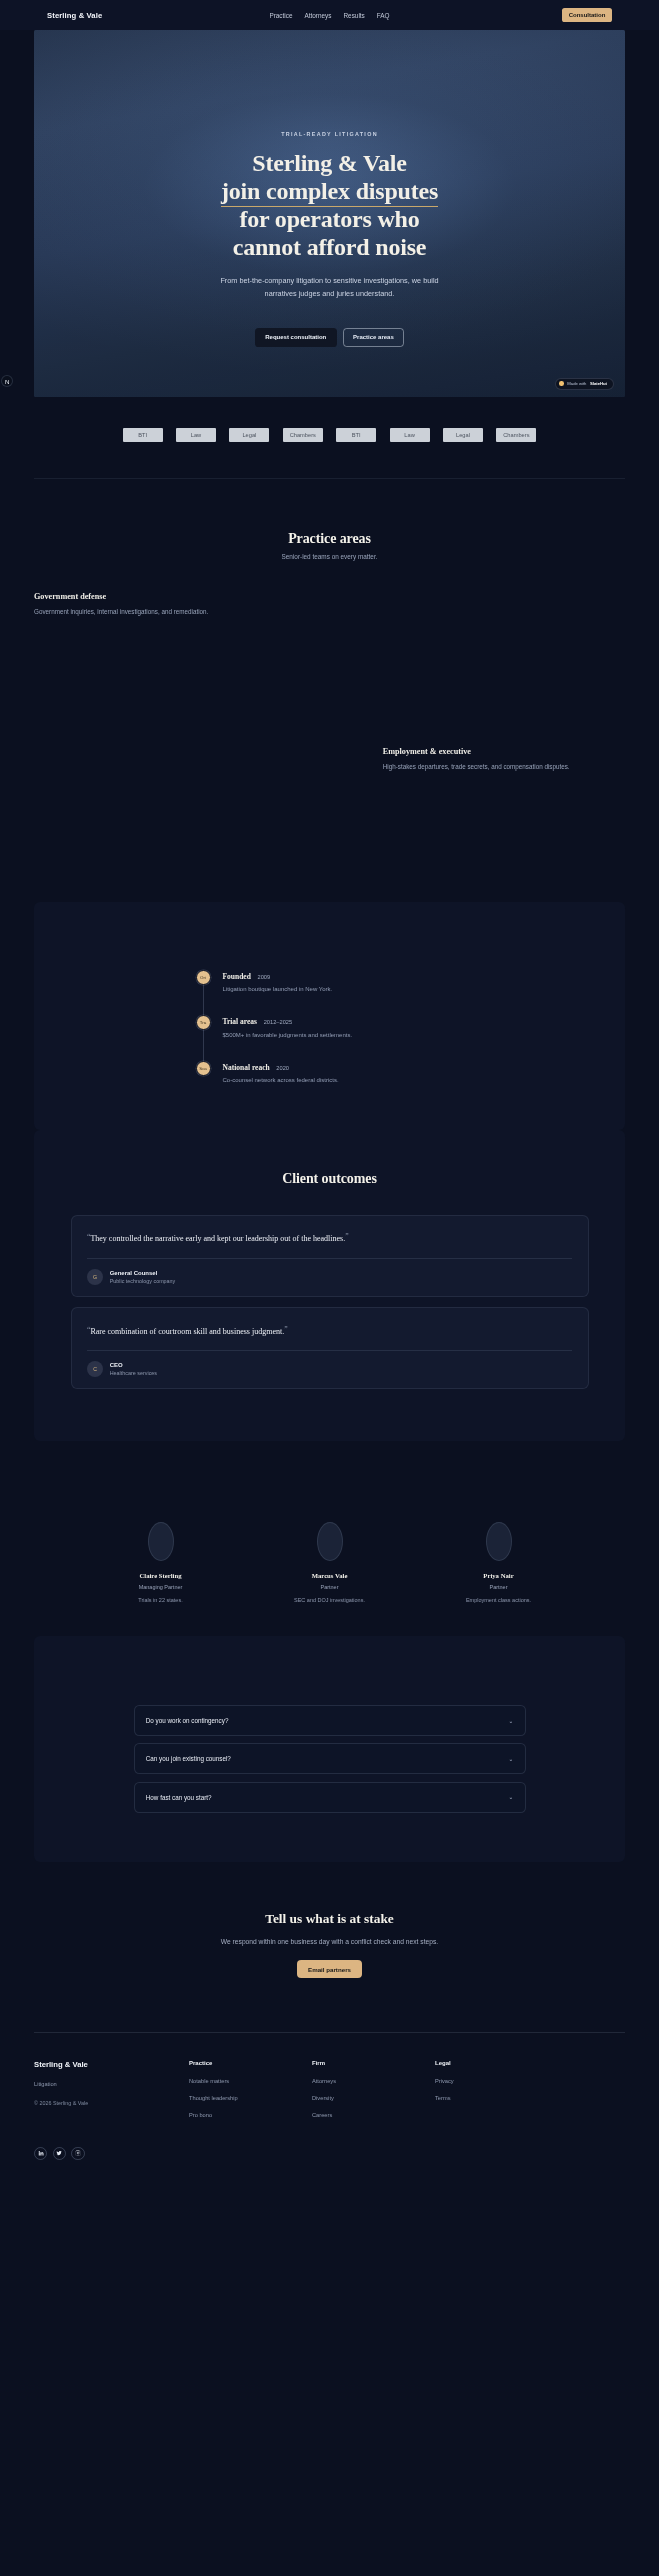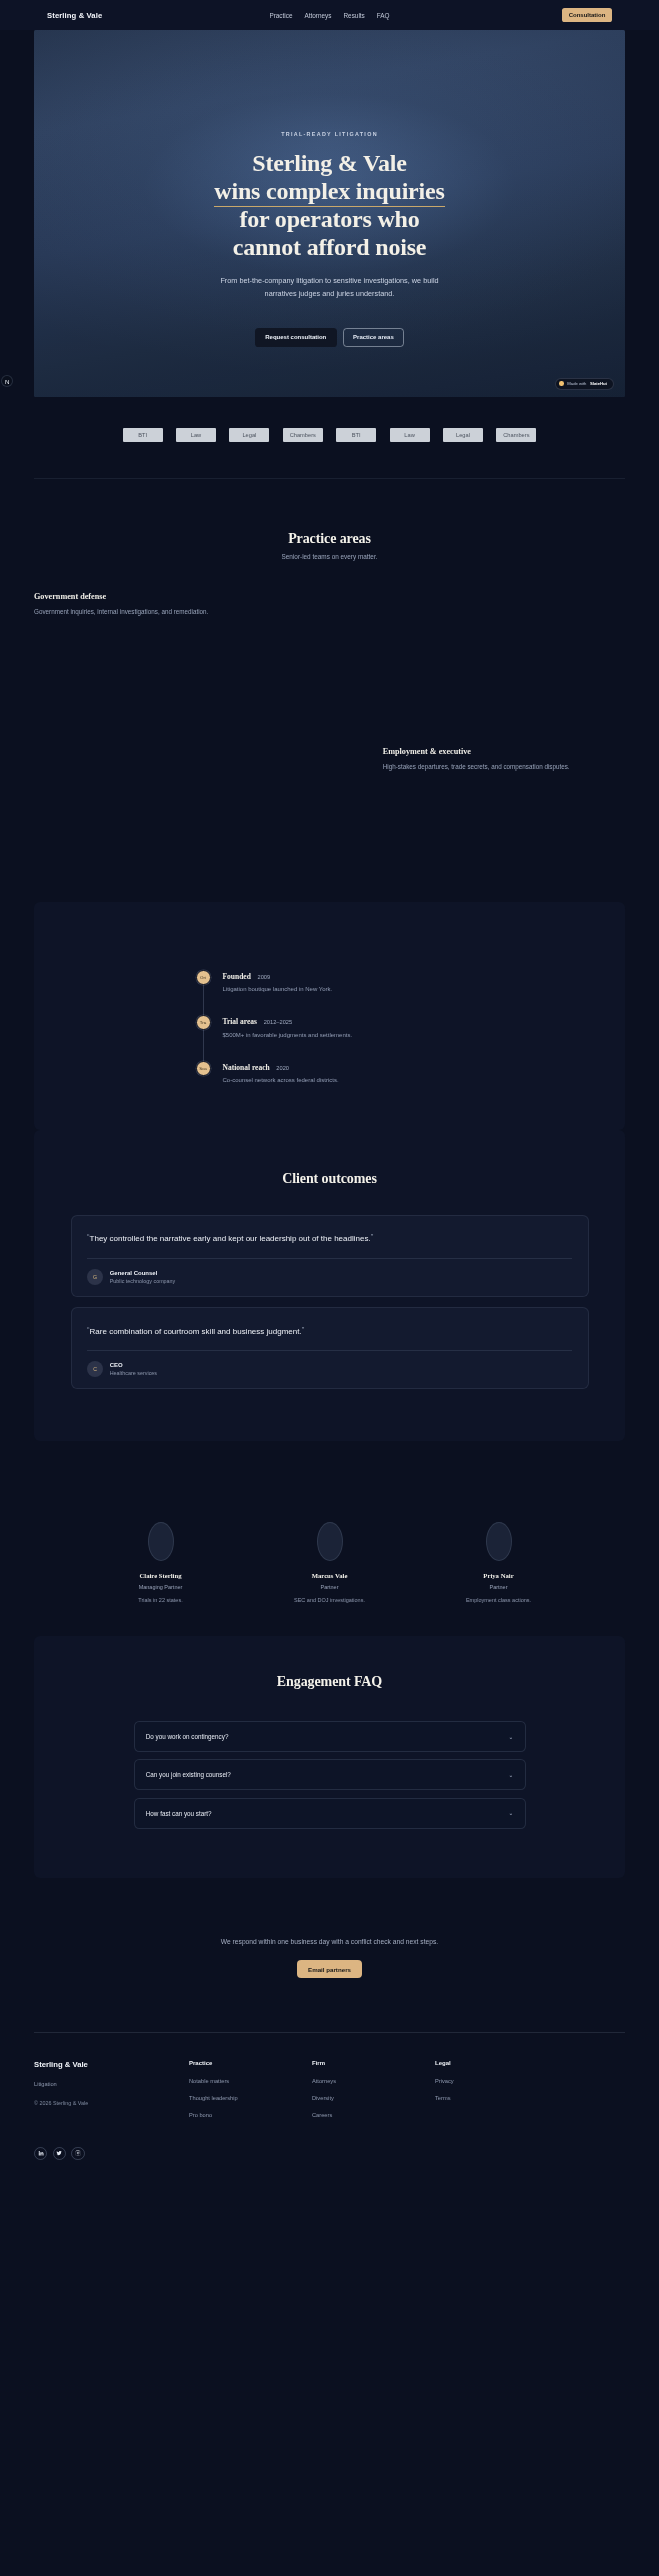--- a/index.html
+++ b/index.html
@@ -268,20 +268,21 @@
     background: #131a2f;
     border: 0.5px solid rgba(150,165,195,0.13);
     border-radius: 6.2px;
     padding: 15.5px 15.5px 11.3px;
     margin-bottom: 10.3px;
   }
   .quote-text {
     font-size: 8px;
     color: #eef1f7;
     line-height: 1.45;
+    font-family: Liberation Serif, serif;
   }
   .q-mark { color: #8d97ab; font-size: 7.7px; vertical-align: 1.5px;}
   .quote-rule { margin: 13.4px 0 10.3px; height:0.5px; background: rgba(150,165,195,0.15);}
   .quote-foot { display: flex; align-items: center; gap: 6.7px; }
   .avatar-sm {
     width: 16px; height: 16px; border-radius: 50%;
     background: #2c3349;
     color: #d8b77f;
     font-size: 5.2px;
     display: flex; align-items:center; justify-content:center;
@@ -387,21 +388,21 @@
     <a href="#">FAQ</a>
   </nav>
   <button class="header-cta">Consultation</button>
 </header>
 
 <section class="hero">
   <div class="hero-inner">
     <div class="eyebrow">TRIAL-READY LITIGATION</div>
     <h1 class="hero-title">
       <span>Sterling &amp; Vale</span><br>
-      <span class="u">wins complex inquiries</span><br>
+      <span class="u">join complex disputes</span><br>
       <span>for operators who</span><br>
       <span>cannot afford noise</span>
     </h1>
     <p class="hero-sub">From bet-the-company litigation to sensitive investigations, we build narratives judges and juries understand.</p>
     <div class="hero-btns">
       <button class="btn-dark">Request consultation</button>
       <button class="btn-ghost">Practice areas</button>
     </div>
   </div>
   <div class="made-with">
@@ -538,23 +539,20 @@
       <div class="avatar-lg"></div>
       <div class="p-name">Priya Nair</div>
       <div class="p-role">Partner</div>
       <div class="p-note">Employment class actions.</div>
     </div>
 
   </div>
 </section>
 
 <section class="panel faq">
-  <div class="sec-head">
-    <h2 class="sec-title">Engagement FAQ</h2>
-  </div>
   <div class="faq-list">
 
     <div class="faq-item">
       <span class="faq-q">Do you work on contingency?</span>
       <span class="chev">⌄</span>
     </div>
 
     <div class="faq-item">
       <span class="faq-q">Can you join existing counsel?</span>
       <span class="chev">⌄</span>
@@ -562,20 +560,21 @@
 
     <div class="faq-item">
       <span class="faq-q">How fast can you start?</span>
       <span class="chev">⌄</span>
     </div>
 
   </div>
 </section>
 
 <section class="cta">
+  <h2 class="cta-title">Tell us what is at stake</h2>
   <p class="cta-sub">We respond within one business day with a conflict check and next steps.</p>
   <button class="btn-gold">Email partners</button>
 </section>
 
 <footer class="footer">
   <div class="f-brandcol">
     <div class="f-brand">Sterling &amp; Vale</div>
     <div class="f-tag">Litigation</div>
     <div class="f-copy">© 2026 Sterling &amp; Vale</div>
     <div class="socials">

